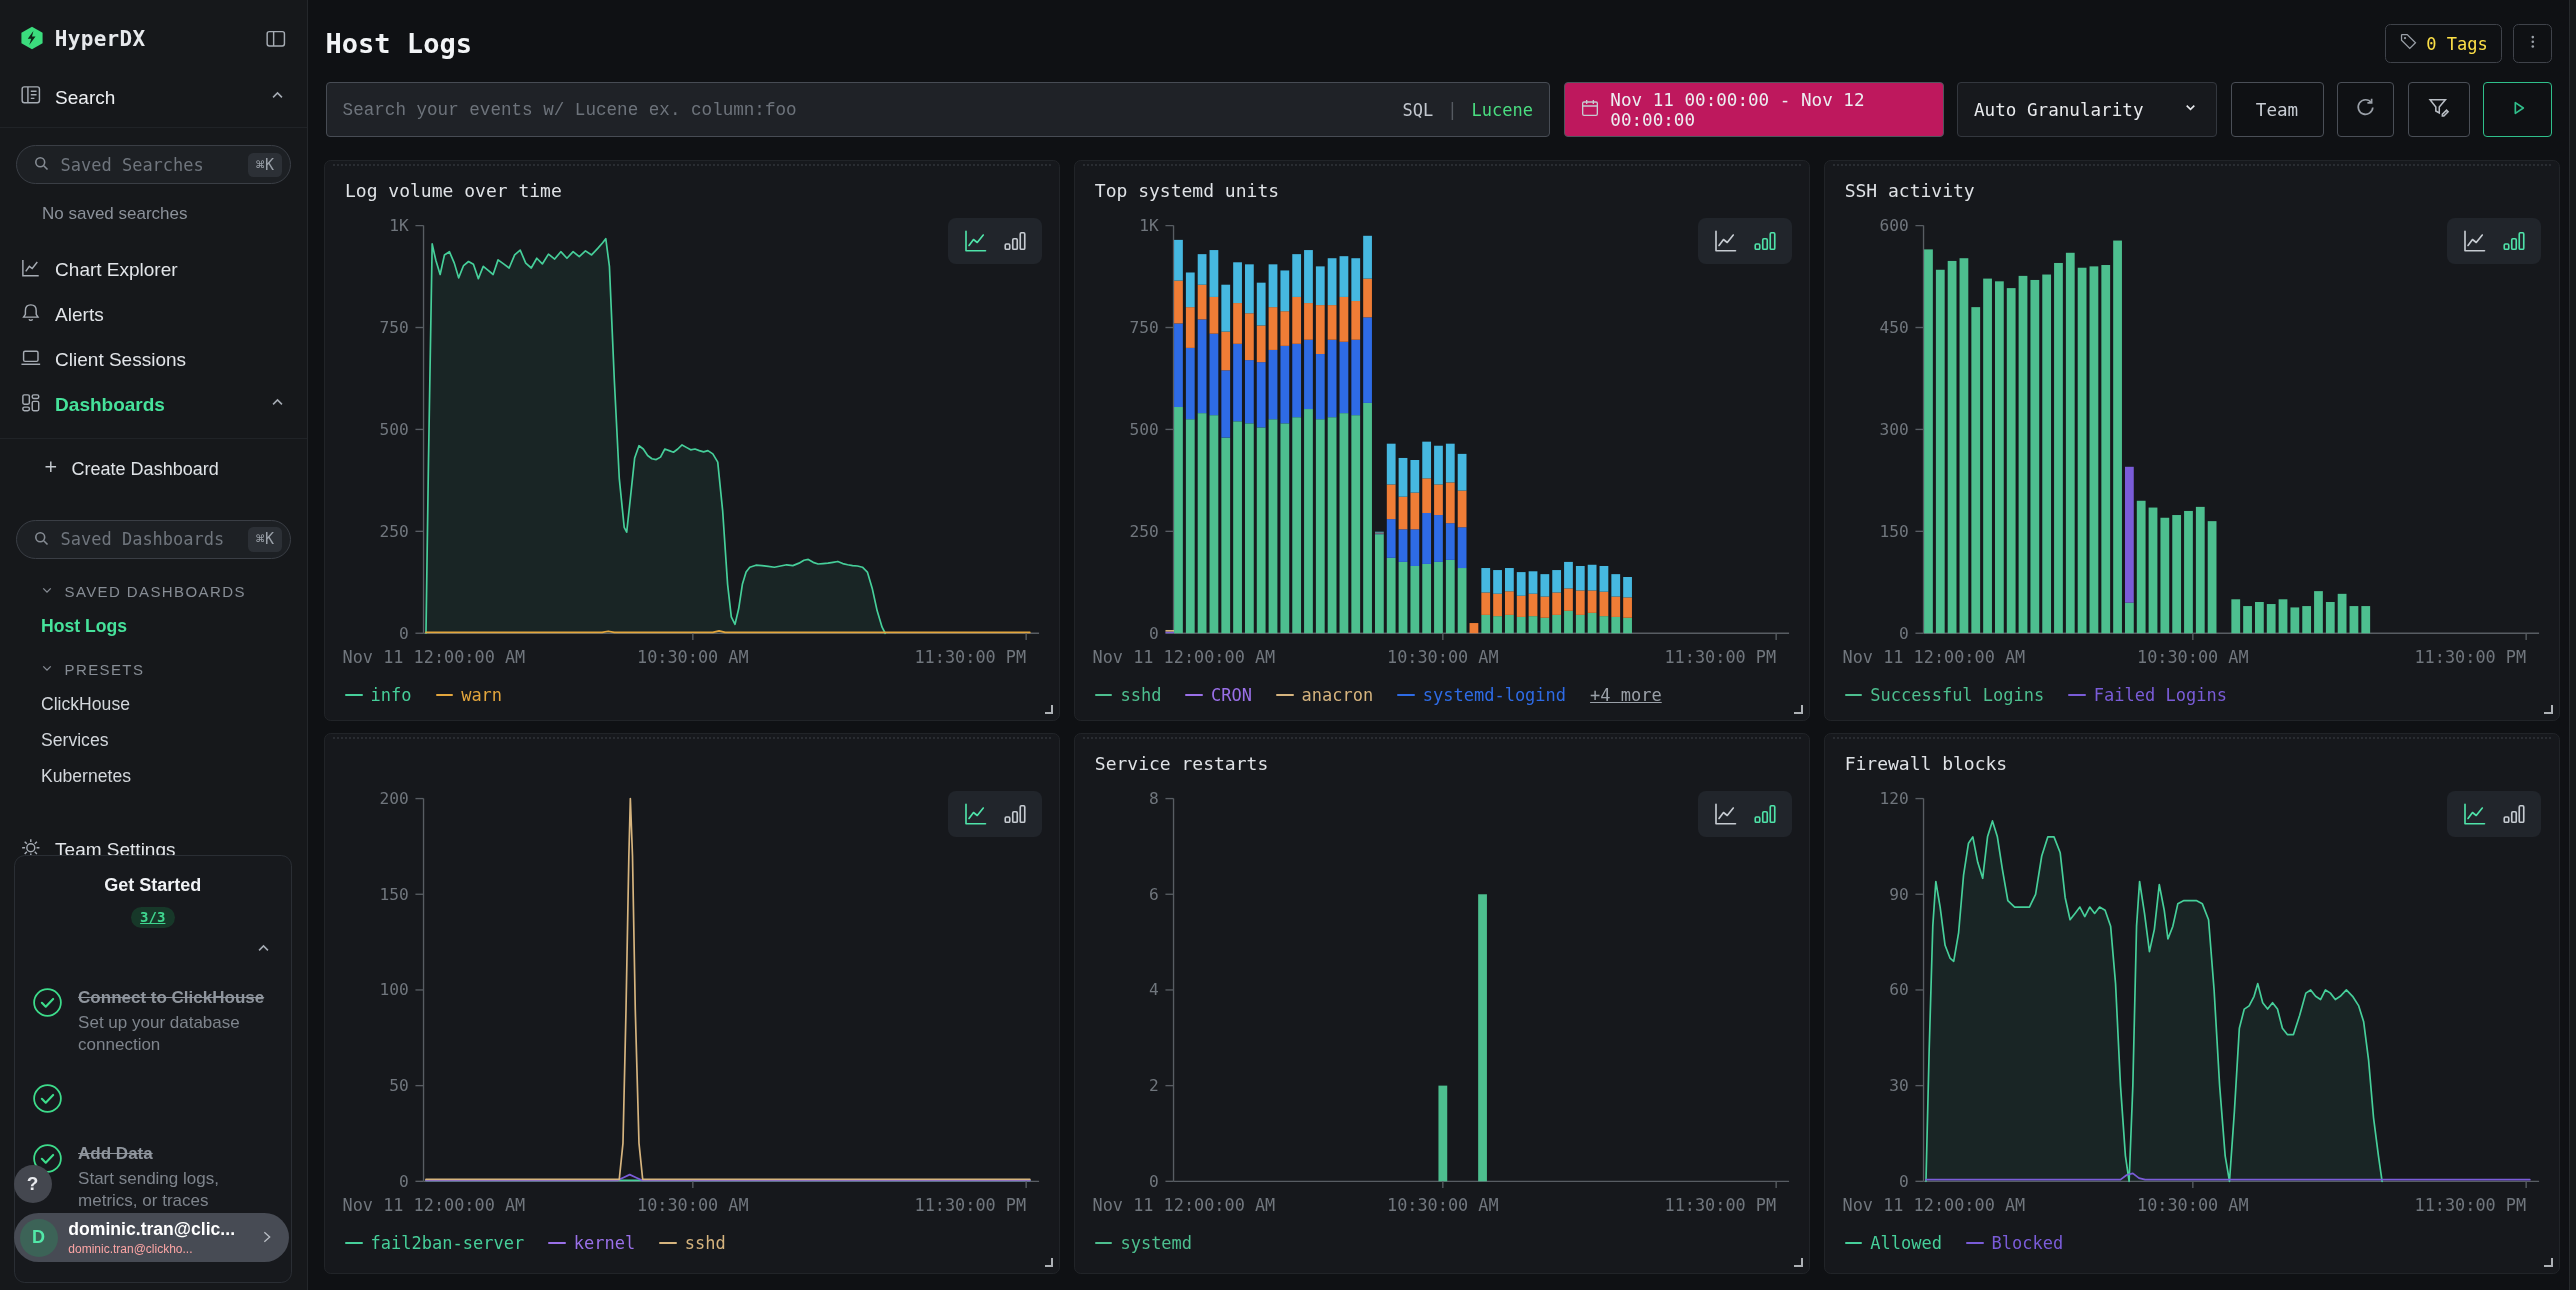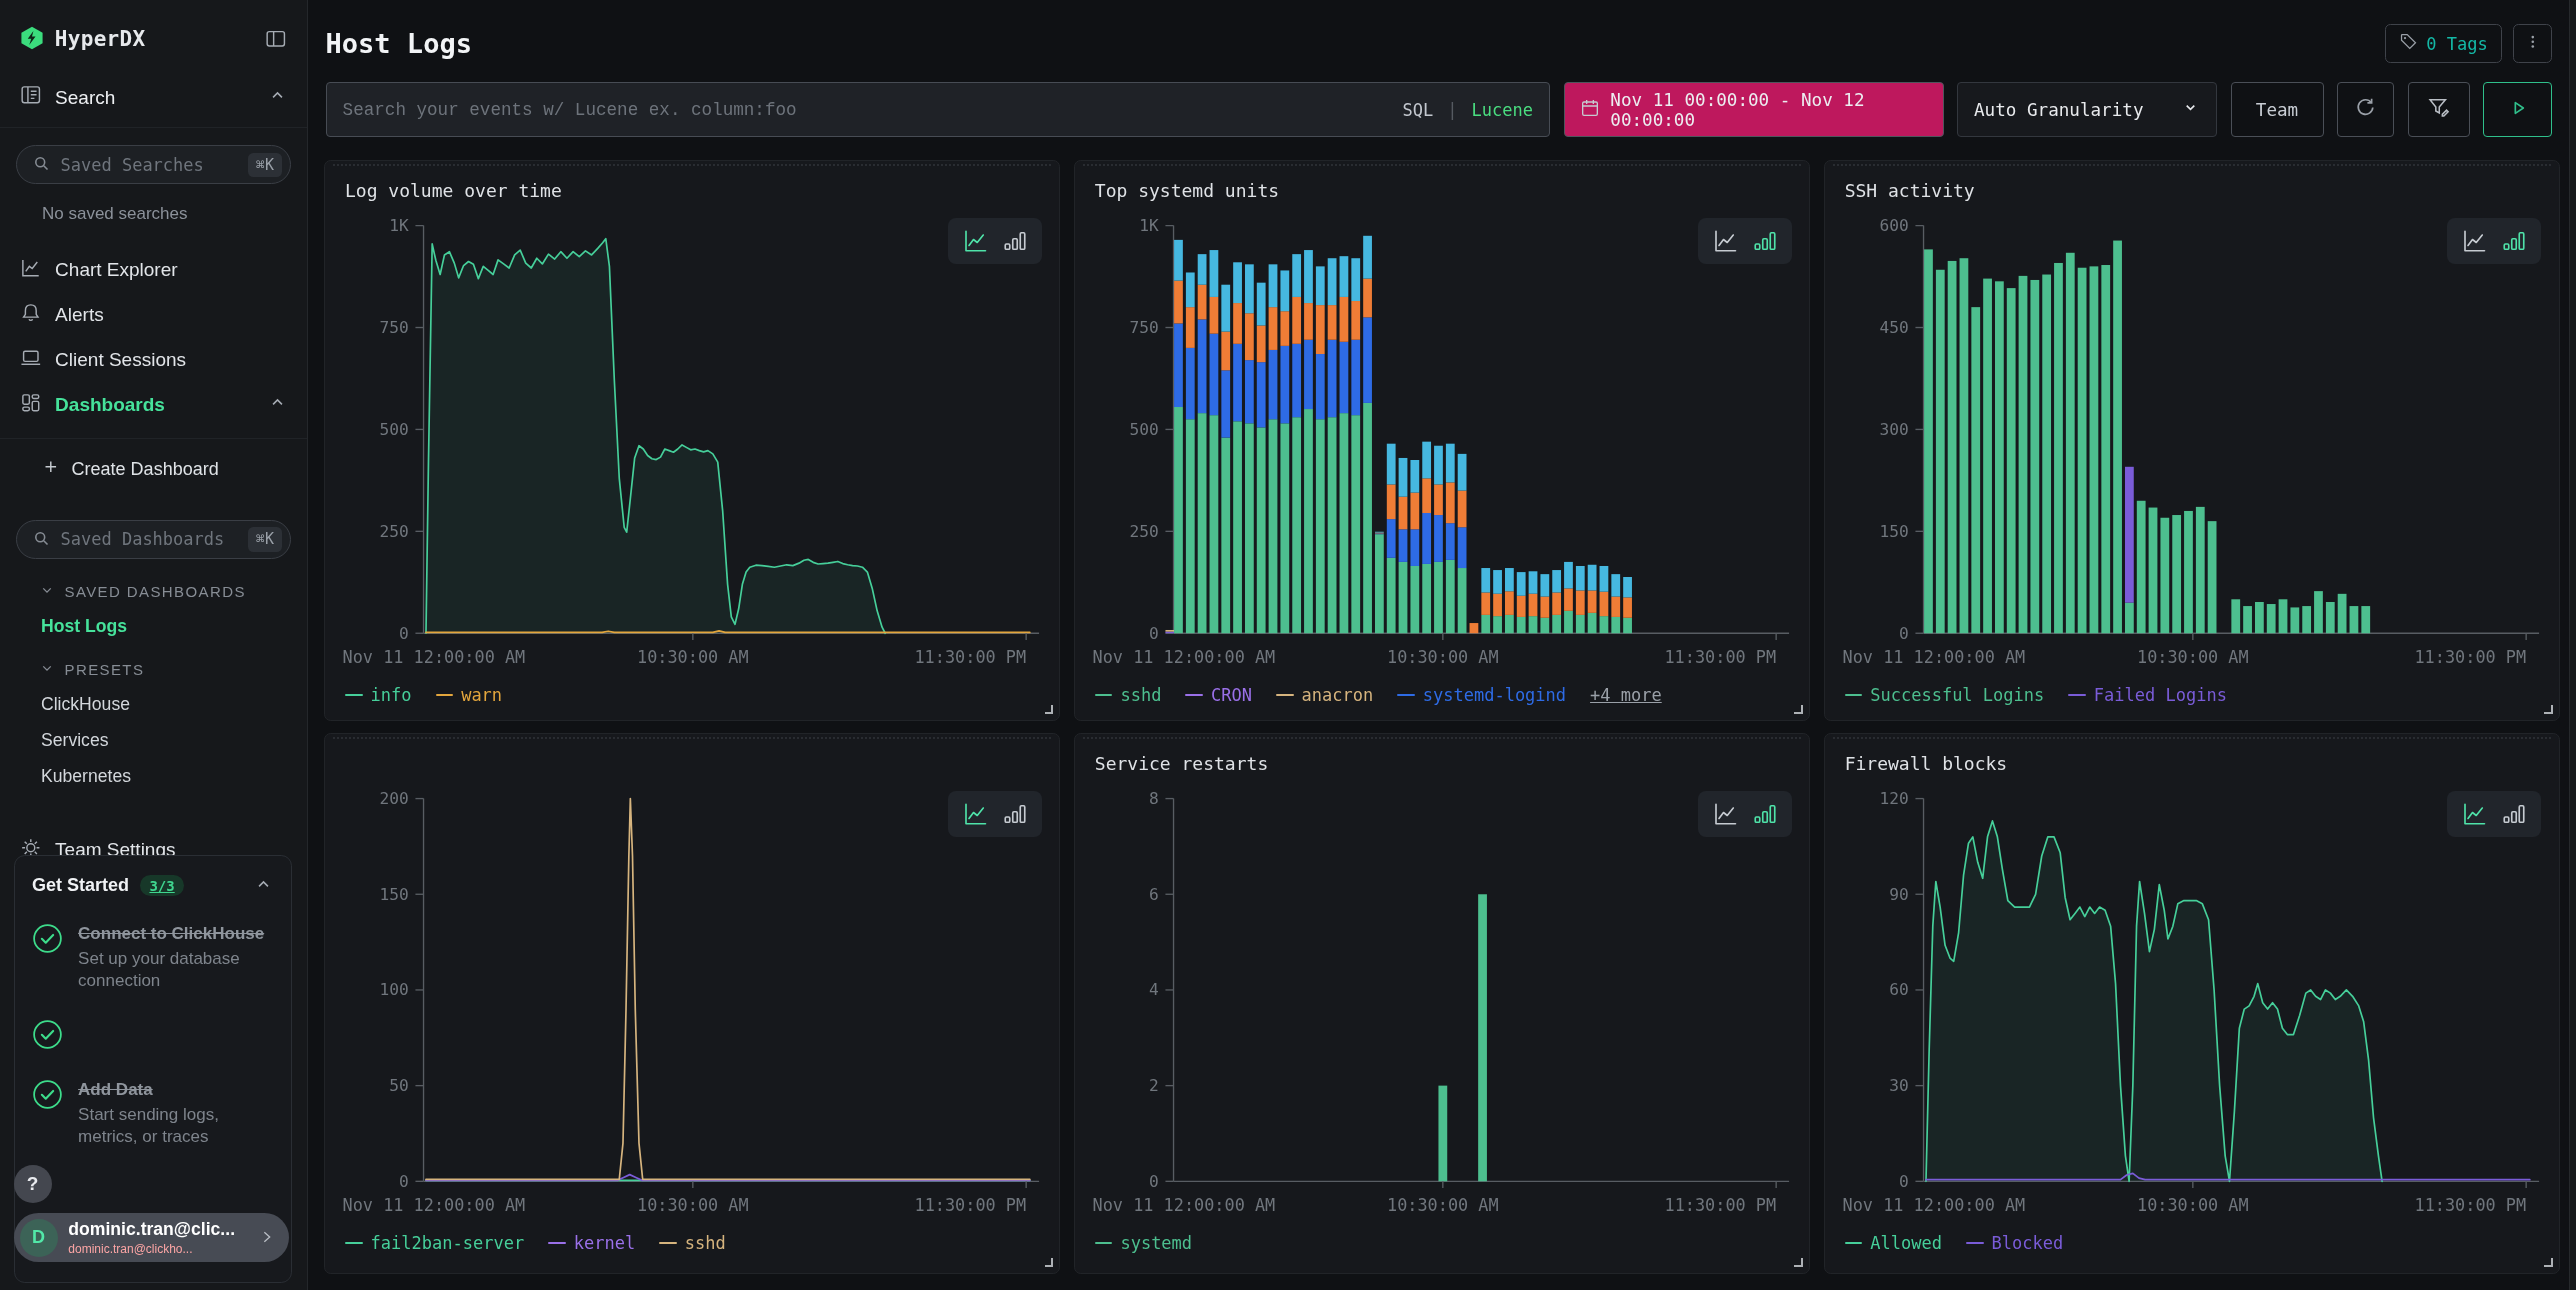--- a/index.html
+++ b/index.html
@@ -32,21 +32,21 @@
   .nav-item .chev { margin-left:auto; }
   .create-row { display:flex; align-items:center; gap:12px; padding:0 20px 0 42px; height:41px; margin-top:9.5px;
     font-size:18px; color:#dfe3e7; cursor:pointer; }
   .sec-head { display:flex; align-items:center; gap:9.5px; margin:23px 0 0 39px; font-size:15px;
     letter-spacing:1.4px; color:#878d95; cursor:pointer; }
   .sub-item { margin:15px 0 0 41px; font-size:17.6px; color:#d3d7dc; cursor:pointer; }
   .sub-item.active { color:#46e29b; font-weight:bold; }
   .team-row { margin-top:41px; }
   .gs-card { position:absolute; left:13.5px; right:15px; top:855px; bottom:6.8px; border:1.4px solid #2a2e34;
     border-radius:10.8px; background:#17191d; padding:19px 17.6px; }
-  .gs-head { display:flex; align-items:center; gap:10.8px; }
+  .gs-head { display:flex; align-items:center; gap:10.8px;flex-direction:column; }
   .gs-title { font-size:18px; font-weight:bold; color:#f0f2f5; }
   .badge { background:#173829; color:#3fd68f; font-family:"DejaVu Sans Mono",monospace; font-size:14px;
     padding:2.7px 9.5px; border-radius:676px; font-weight:bold;text-decoration:underline; }
   .gs-head .chev { margin-left:auto; }
   .gs-item { display:flex; gap:15px; margin-top:27px; }
   .gs-item .txt { flex:1; }
   .gs-item-title { font-size:17px; font-weight:bold; color:#8f959d; text-decoration:line-through; line-height:1.3; }
   .gs-item-desc { font-size:17px; color:#7e848c; line-height:1.3; margin-top:2.7px; }
   .help-fab { position:absolute; left:13.5px; bottom:87px; width:38px; height:38px; border-radius:50%;
     background:#44474f; color:#e8eaee; font-size:19px; font-weight:bold; display:flex; align-items:center;
@@ -61,21 +61,21 @@
 
   
   .main { position:absolute; left:308px; right:0; top:0; bottom:0; background:#0f1114; }
   .scroll-gutter { position:absolute; right:0; top:0; bottom:0; width:6.8px; background:#17191c;
     border-left:1.4px solid #26292c; }
   .hdr1 { display:flex; align-items:center; padding:24px 24px 0 17.6px; }
   .page-title { font-family:"DejaVu Sans Mono",monospace; font-size:27px; font-weight:bold; color:#f2f4f6; }
   .hdr-right { margin-left:auto; display:flex; gap:10.8px; }
   .btn { display:flex; align-items:center; justify-content:center; gap:8px; height:39px; padding:0 13.5px;
     background:transparent; border:1.4px solid #3f434a; border-radius:5.4px; cursor:pointer;
-    font-family:"DejaVu Sans Mono",monospace; font-size:17px; color:#14b8a6; }
+    font-family:"DejaVu Sans Mono",monospace; font-size:17px; color:#fde047; }
   .hdr2 { display:flex; gap:13.5px; margin:19px 24px 0 17.6px; align-items:stretch; }
   .search-box { flex:1; height:55px; background:#1f2227; border:1.4px solid #474c54; border-radius:4px;
     display:flex; align-items:center; padding:0 16px; gap:12px; }
   .search-box input { flex:1; background:transparent; border:none; outline:none; min-width:0;
     font-family:Liberation Mono, monospace; font-size:17.6px; color:#d6dade; }
   .search-box input::placeholder { color:#6d737b; }
   .lang { font-family:"DejaVu Sans Mono",monospace; font-size:17px; display:flex; gap:14px; align-items:center;margin-left:40px; }
   .lang .sql { color:#c3c8cf; cursor:pointer; }
   .lang .div { color:#555a61; }
   .lang .lucene { color:#4ade80; cursor:pointer; }

